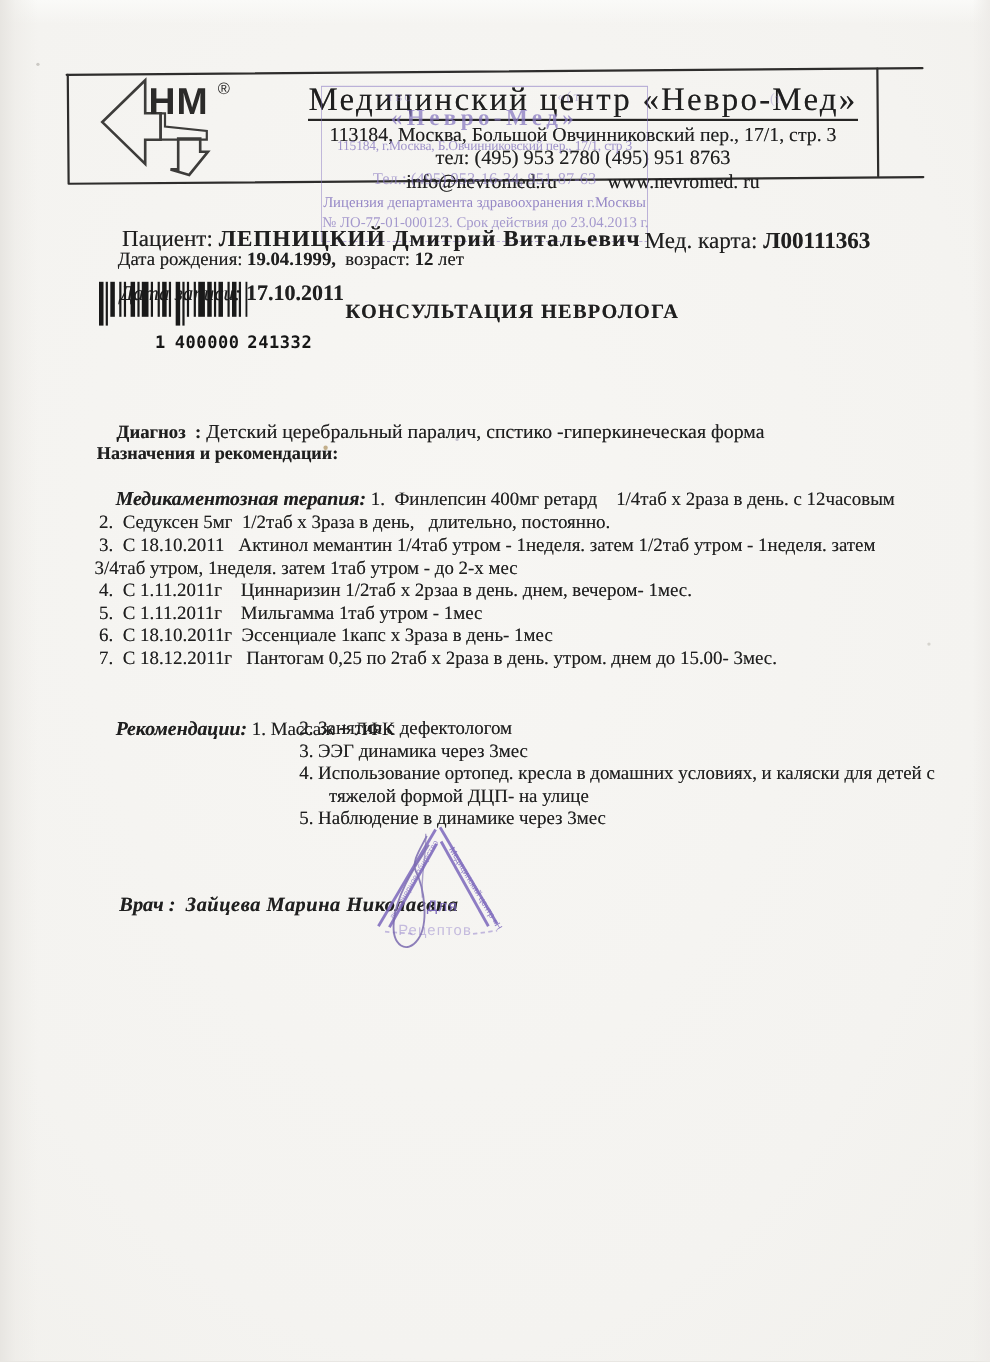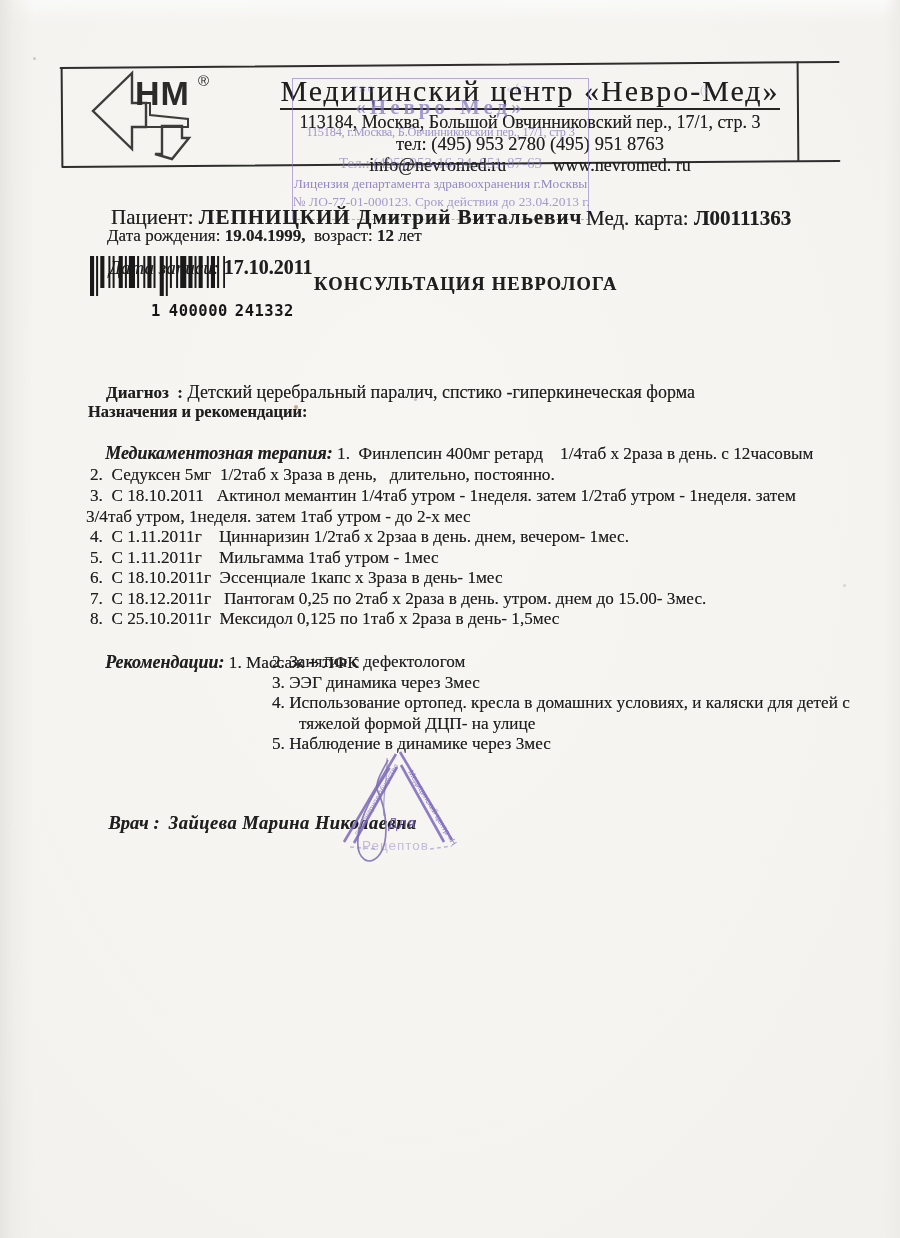--- a/index.html
+++ b/index.html
@@ -122,21 +122,21 @@
         <rect x="98.4" y="0" width="4.1" height="32" fill="#191919"></rect>
         <rect x="104.5" y="0" width="2.0" height="32" fill="#191919"></rect>
         <rect x="108.6" y="0" width="4.1" height="32" fill="#191919"></rect>
         <rect x="116.8" y="0" width="2.0" height="32" fill="#191919"></rect>
         <rect x="120.9" y="0" width="4.1" height="32" fill="#191919"></rect>
         <rect x="127.1" y="0" width="2.0" height="32" fill="#191919"></rect>
         <rect x="133.2" y="0" width="2.0" height="32" fill="#191919"></rect>
         <rect x="137.3" y="0" width="2.0" height="40" fill="#191919"></rect>
         <rect x="141.4" y="0" width="4.1" height="40" fill="#191919"></rect>
       </svg>
-    <div class="abs bc-digits" style="left:16px; top:28px; white-space:pre;">
+    <div class="abs bc-digits" style="left:6px; top:28px; white-space:pre;">
       <span>1</span><span style="display:inline-block;width:8px;"></span><span>400000</span><span style="display:inline-block;width:7px;"></span><span>241332</span>
     </div>
   </div>
 
   <div class="abs ink doctitle" style="left:314px; top:274px;">КОНСУЛЬТАЦИЯ НЕВРОЛОГА</div>
 
   <div class="line ink" style="left:88px; top:360px; font-size:18px;">
     <span class="b" style="font-size:17px;">Диагноз  :</span><span> </span><span>Детский церебральный паралич, спстико -гиперкинеческая форма</span>
   </div>
 
@@ -146,21 +146,20 @@
     <span class="bi" style="font-size:18px;">Медикаментозная терапия:</span><span> </span><span>1.  Финлепсин 400мг ретард    1/4таб х 2раза в день. с 12часовым</span>
   </div>
 
   <div class="line ink" style="left:90px; top:465px;">2.  Седуксен 5мг  1/2таб х 3раза в день,   длительно, постоянно.</div>
   <div class="line ink" style="left:90px; top:486px;text-align:center;">3.  С 18.10.2011   Актинол мемантин 1/4таб утром - 1неделя. затем 1/2таб утром - 1неделя. затем</div>
   <div class="line ink" style="left:86px; top:507px;">3/4таб утром, 1неделя. затем 1таб утром - до 2-х мес</div>
   <div class="line ink" style="left:90px; top:527px;">4.  С 1.11.2011г    Циннаризин 1/2таб х 2рзаа в день. днем, вечером- 1мес.</div>
   <div class="line ink" style="left:90px; top:548px;">5.  С 1.11.2011г    Мильгамма 1таб утром - 1мес</div>
   <div class="line ink" style="left:90px; top:568px;">6.  С 18.10.2011г  Эссенциале 1капс х 3раза в день- 1мес</div>
   <div class="line ink" style="left:90px; top:589px;">7.  С 18.12.2011г   Пантогам 0,25 по 2таб х 2раза в день. утром. днем до 15.00- 3мес.</div>
-  <div class="line ink" style="left:90px; top:609px;">8.  С 25.10.2011г  Мексидол 0,125 по 1таб х 2раза в день- 1,5мес</div>
 
   <div class="line ink" style="left:88px; top:631px;">
     <span class="bi" style="font-size:18px;">Рекомендации:</span><span> </span><span>1. Массаж + ЛФК</span>
   </div>
   <div class="line ink" style="left:272px; top:652px;">2. Занятия с дефектологом</div>
   <div class="line ink" style="left:272px; top:673px;">3. ЭЭГ динамика через 3мес</div>
   <div class="line ink" style="left:272px; top:693px;">4. Использование ортопед. кресла в домашних условиях, и каляски для детей с</div>
   <div class="line ink" style="left:272px; top:714px;margin-left:27px;">тяжелой формой ДЦП- на улице</div>
   <div class="line ink" style="left:272px; top:734px;">5. Наблюдение в динамике через 3мес</div>
 

